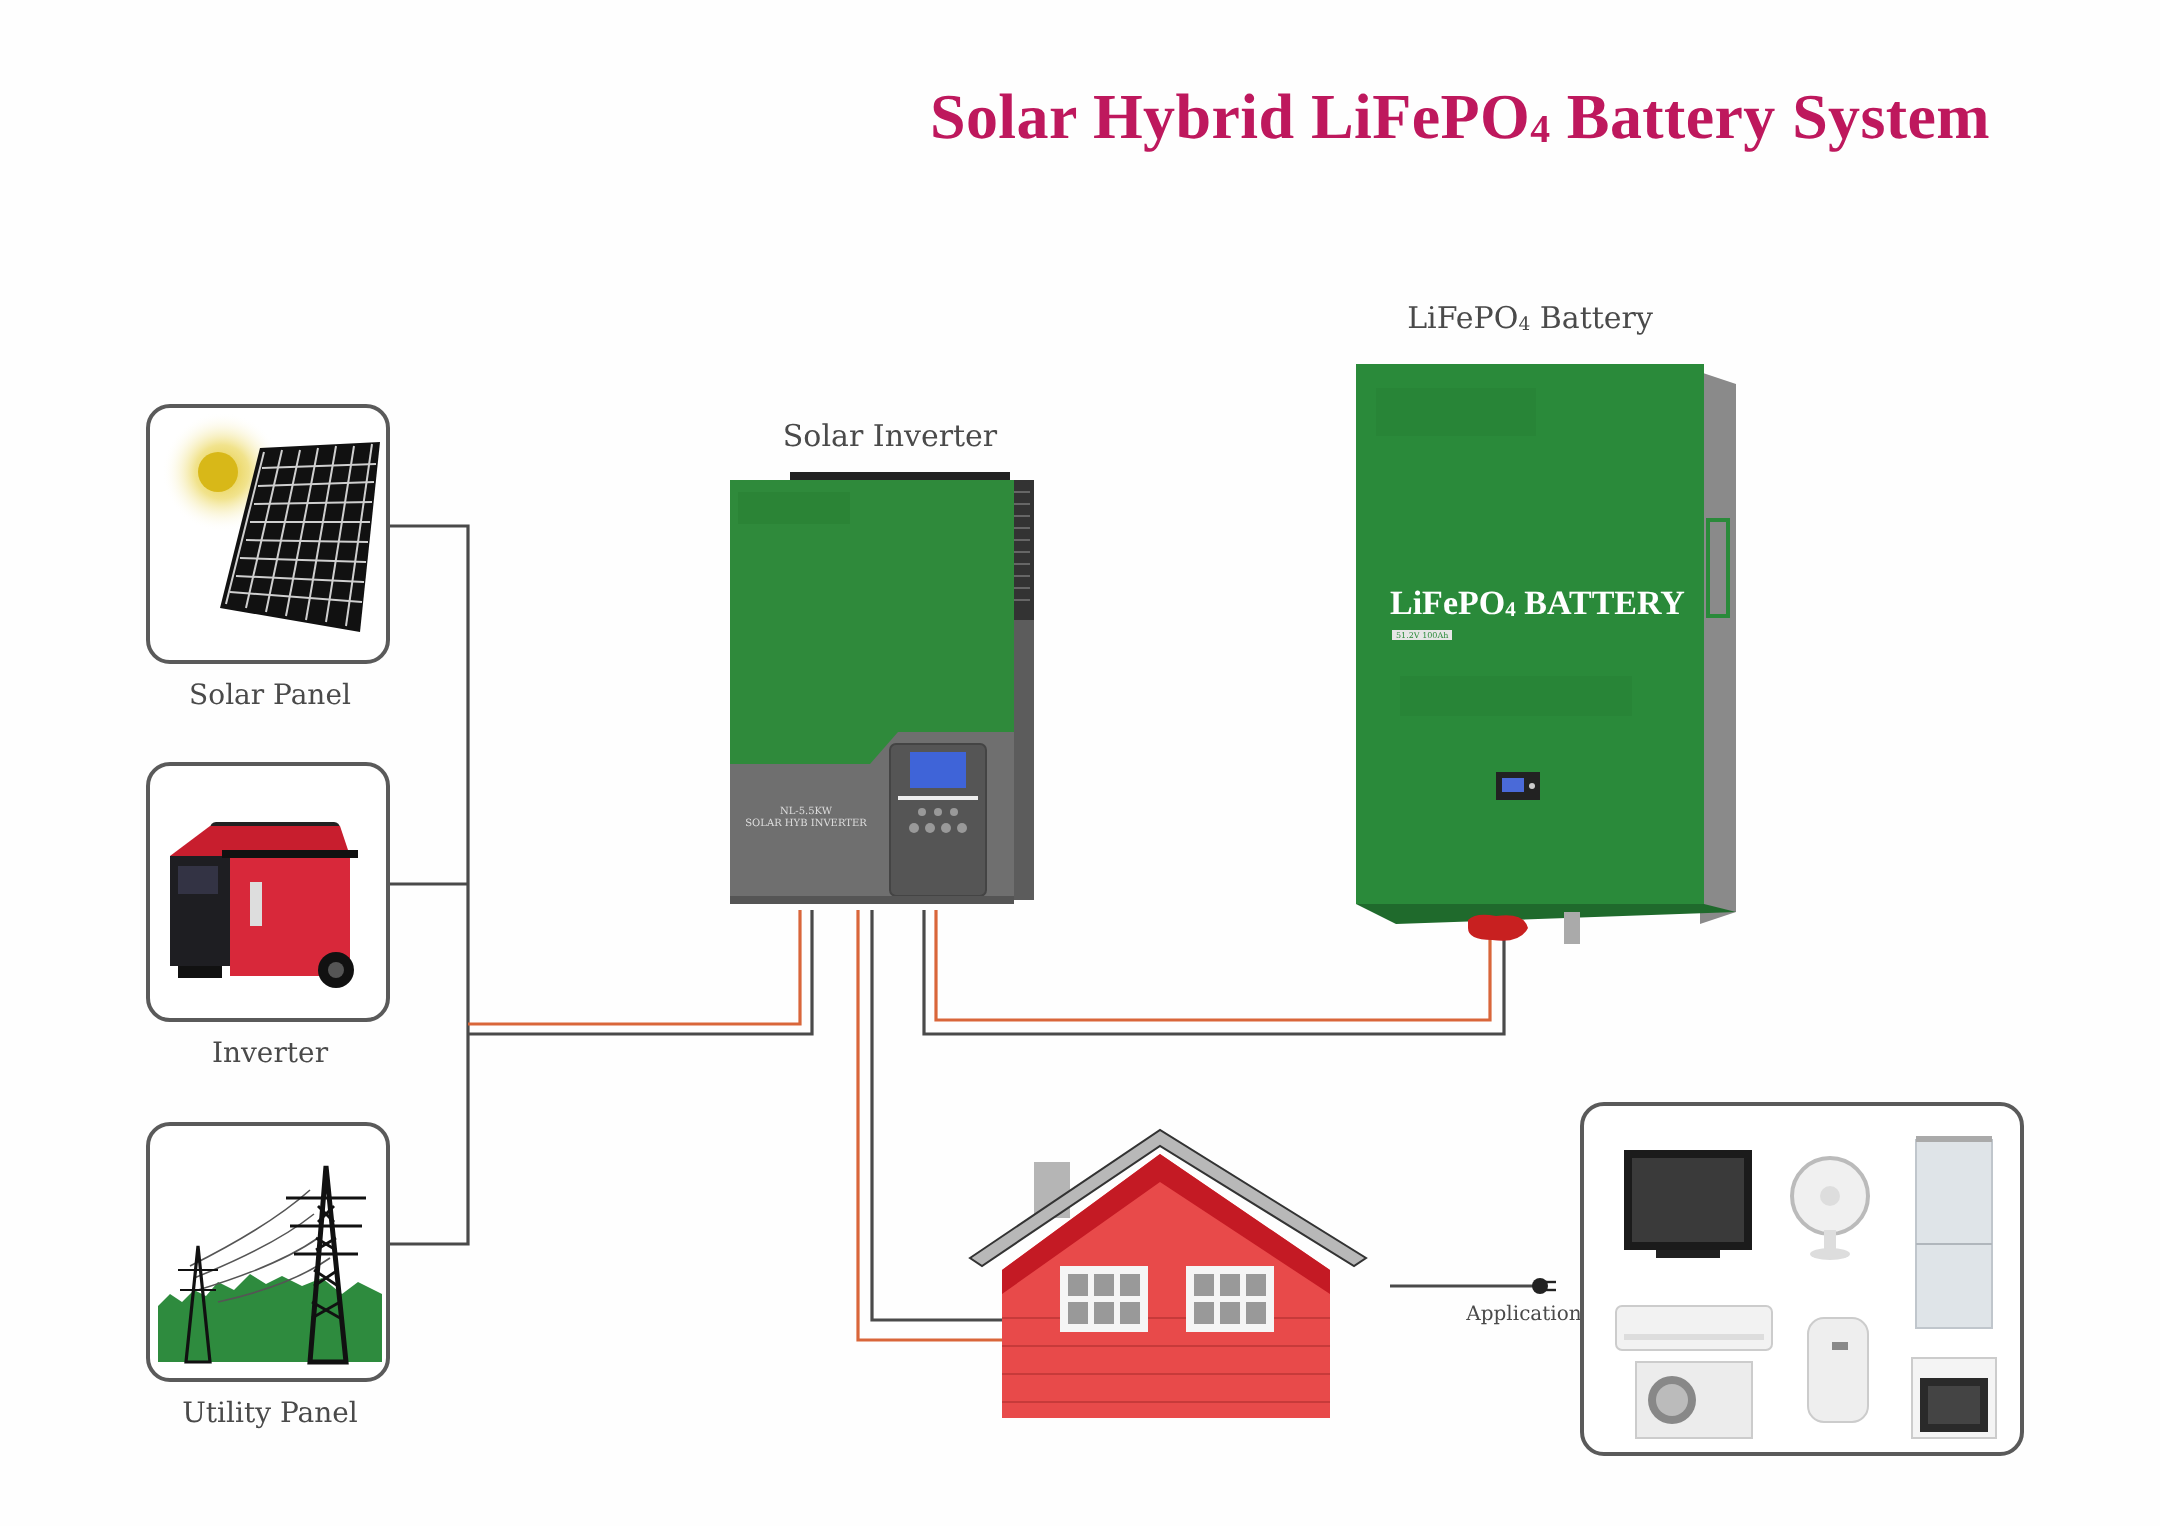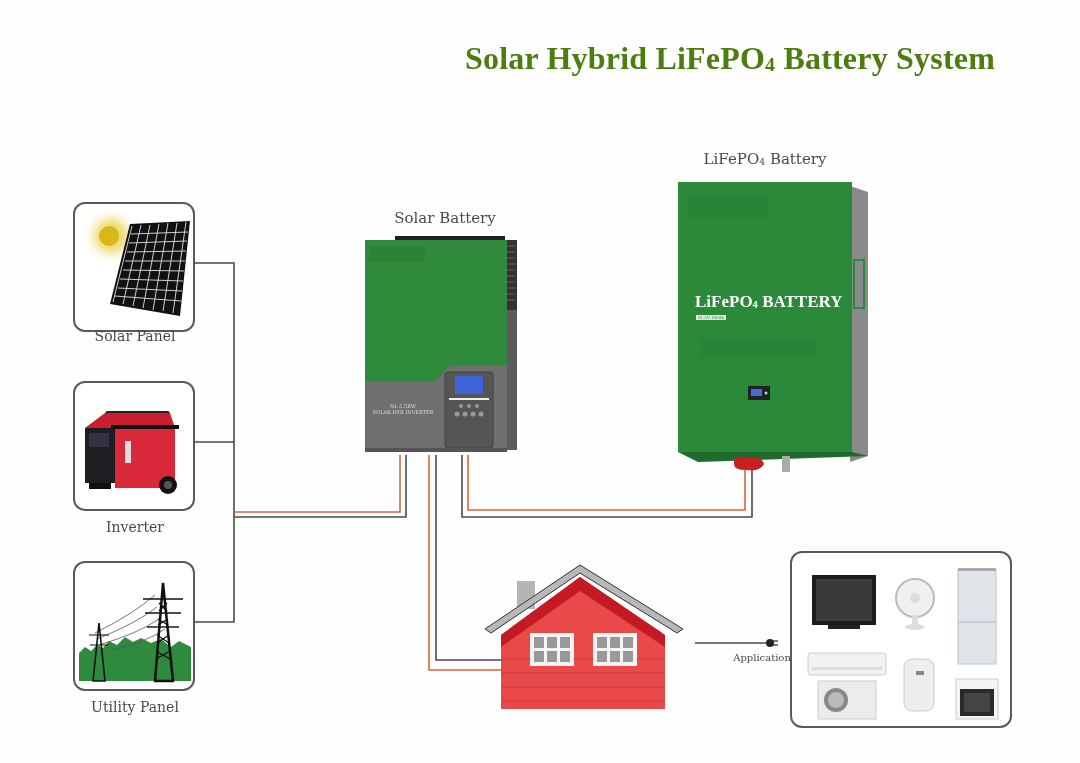--- a/index.html
+++ b/index.html
@@ -1,18 +1,18 @@
 <!DOCTYPE html>
 <html><head>
 <meta charset="utf-8">
 <style>
   html, body { margin: 0; padding: 0; }
   body { width: 1080px; height: 763px; background: #fefefe; position: relative; overflow: hidden; font-family: "DejaVu Serif", serif; }
   .abs { position: absolute; }
-  #title { left: 430px; top: 40px; width: 600px; text-align: center; font-family: "Liberation Serif", serif; font-weight: bold; font-size: 32px; color: #4d7c0f; letter-spacing: 0.2px; }
+  #title { left: 430px; top: 40px; width: 600px; text-align: center; font-family: "Liberation Serif", serif; font-weight: bold; font-size: 32px; color: #be185d; letter-spacing: 0.2px; }
   #title sub, .sub { font-size: 0.62em; vertical-align: -0.1em; }
   .label { font-family: "DejaVu Serif", serif; font-size: 14px; color: #4a4a4a; text-align: center; }
   .card { border: 2px solid #5a5a5a; border-radius: 12px; background: #fff; box-sizing: border-box; }
   svg { position: absolute; left: 0; top: 0; overflow: visible; }
 </style>
 </head>
 <body>
 
 <div id="title" class="abs"><span>Solar Hybrid LiFePO</span><sub>4</sub><span> Battery System</span></div>
 
@@ -64,21 +64,21 @@
       <line x1="54" y1="39" x2="112" y2="37"></line>
       <line x1="52" y1="48" x2="111" y2="47"></line>
       <line x1="50" y1="57" x2="110" y2="57"></line>
       <line x1="48" y1="66" x2="109" y2="67"></line>
       <line x1="45" y1="75" x2="108" y2="77"></line>
       <line x1="43" y1="84" x2="107" y2="87"></line>
       <line x1="40" y1="92" x2="106" y2="97"></line>
     </g>
   </svg>
 </div>
-<div class="abs label" style="left:60px;top:328px;width:150px;">Solar Panel</div>
+<div class="abs label" style="left:60px;top:340px;width:150px;">Solar Panel</div>
 
 <div class="abs card" style="left:73px;top:381px;width:122px;height:130px;">
   <svg width="122" height="130">
     <rect x="30" y="28" width="65" height="6" rx="3" fill="#222"></rect>
     <polygon points="10,45 30,30 95,30 100,45" fill="#c81e2e"></polygon>
     <rect x="10" y="45" width="30" height="55" fill="#1e1e22"></rect>
     <rect x="14" y="50" width="20" height="14" fill="#334"></rect>
     <rect x="40" y="45" width="60" height="60" fill="#d8283a"></rect>
     <rect x="50" y="58" width="6" height="22" fill="#ddd"></rect>
     <rect x="36" y="42" width="68" height="4" fill="#111"></rect>
@@ -112,21 +112,21 @@
       <line x1="81" y1="88" x2="95" y2="96"></line>
         <line x1="95" y1="88" x2="81" y2="96"></line>
     </g>
     <polygon points="24,60 18,118 30,118" fill="none" stroke="#111" stroke-width="1.6"></polygon>
     <line x1="14" y1="72" x2="34" y2="72" stroke="#111" stroke-width="1"></line>
     <line x1="15" y1="82" x2="33" y2="82" stroke="#111" stroke-width="1"></line>
   </svg>
 </div>
 <div class="abs label" style="left:60px;top:699px;width:150px;">Utility Panel</div>
 
-<div class="abs label" style="left:360px;top:209px;width:170px;font-size:15px;">Solar Battery</div>
+<div class="abs label" style="left:360px;top:209px;width:170px;font-size:15px;">Solar Inverter</div>
 <div class="abs" style="left:365px;top:236px;width:155px;height:218px;">
   <svg width="155" height="218">
     <rect x="30" y="0" width="110" height="6" fill="#222"></rect>
     <rect x="140" y="4" width="12" height="70" fill="#333"></rect>
     <g stroke="#666" stroke-width="1">
       <line x1="142" y1="10" x2="150" y2="10"></line>
         <line x1="142" y1="16" x2="150" y2="16"></line>
         <line x1="142" y1="22" x2="150" y2="22"></line>
         <line x1="142" y1="28" x2="150" y2="28"></line>
         <line x1="142" y1="34" x2="150" y2="34"></line>

